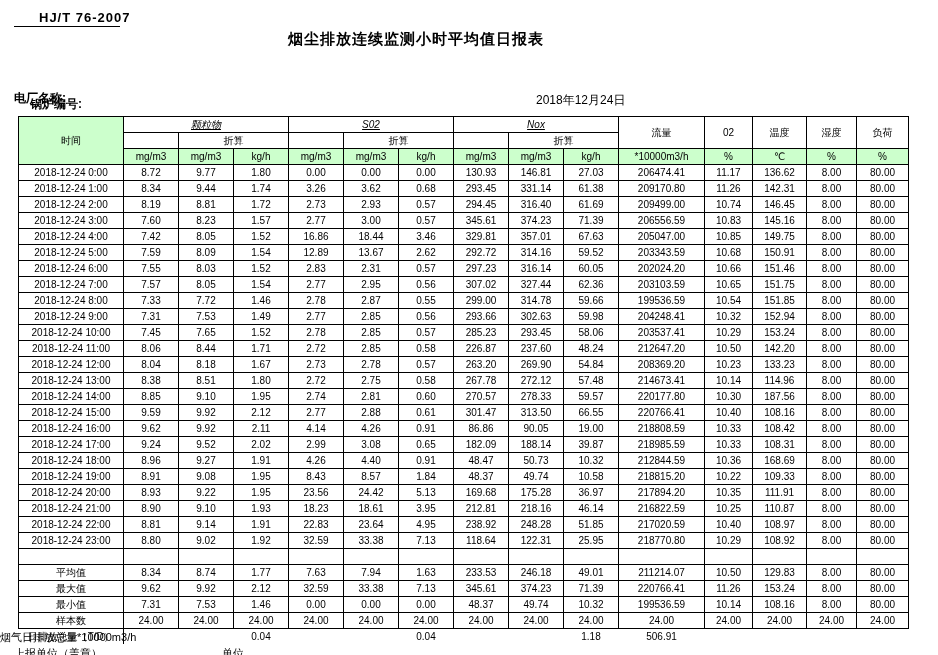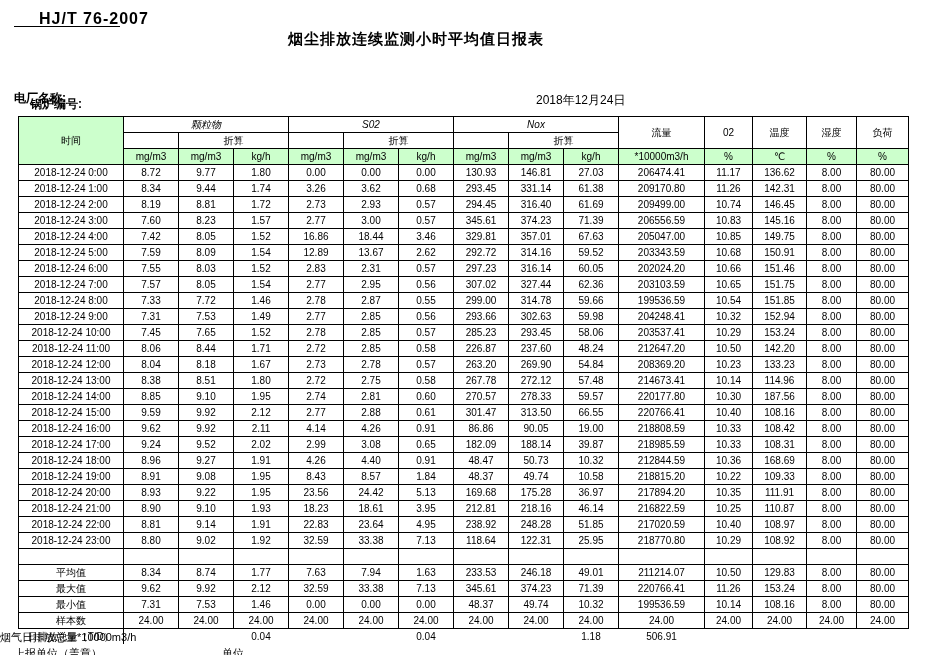--- a/index.html
+++ b/index.html
@@ -6,21 +6,21 @@
   body{
     width:938px;height:655px;
     background:#ffffff;
     font-family:"Liberation Sans","DejaVu Sans",sans-serif;
     font-size:11px;color:#000;
     position:relative;
     overflow:hidden;
   }
   .doc-code{
     position:absolute;left:14px;top:10px;
-    font-size:16px;font-weight:bold;letter-spacing:1px;padding-left:25px;
+    font-size:13px;font-weight:bold;letter-spacing:1px;padding-left:25px;
   }
   .doc-code-rule{
     position:absolute;left:14px;top:26px;width:106px;height:1px;background:#000;
   }
   .title{
     position:absolute;left:0;top:30px;width:832px;text-align:center;
     font-size:15px;font-weight:bold;letter-spacing:1px;
   }
   .plant-label{position:absolute;left:14px;top:90px;font-size:12px;font-weight:bold;}
   .boiler-label{position:absolute;left:30px;top:96px;font-size:12px;font-weight:bold;}
@@ -35,21 +35,21 @@
     border:1px solid #000;
     font-size:10px;
     font-weight:normal;
     text-align:center;
     vertical-align:middle;
     padding:0;
     height:15px;
     line-height:14px;
     background:#fff;
   }
-  .grp{font-style:italic;font-size:11px;}
+  .grp{font-style:italic;font-size:11px;text-decoration:underline;}
   .hdr-green{background:#ccffcc !important;}
   .unit-row td{font-size:9px;}
   .t-time{width:104px;text-align:right;padding-right:4px;}
   .c-num{width:54px;text-align:right;padding-right:5px;}
   .c-flow{width:74px;text-align:right;padding-right:5px;}
   .c-o2{width:46px;text-align:right;padding-right:5px;margin-top:20px;}
   .c-temp{width:52px;text-align:right;padding-right:5px;margin-left:7px;}
   .c-hum{width:48px;text-align:right;padding-right:5px;}
   .c-load{width:50px;text-align:right;padding-right:5px;}
   .spacer-row td{height:7px;border-left:1px solid #000;border-right:1px solid #000;border-top:1px solid #000;border-bottom:1px solid #000;}

